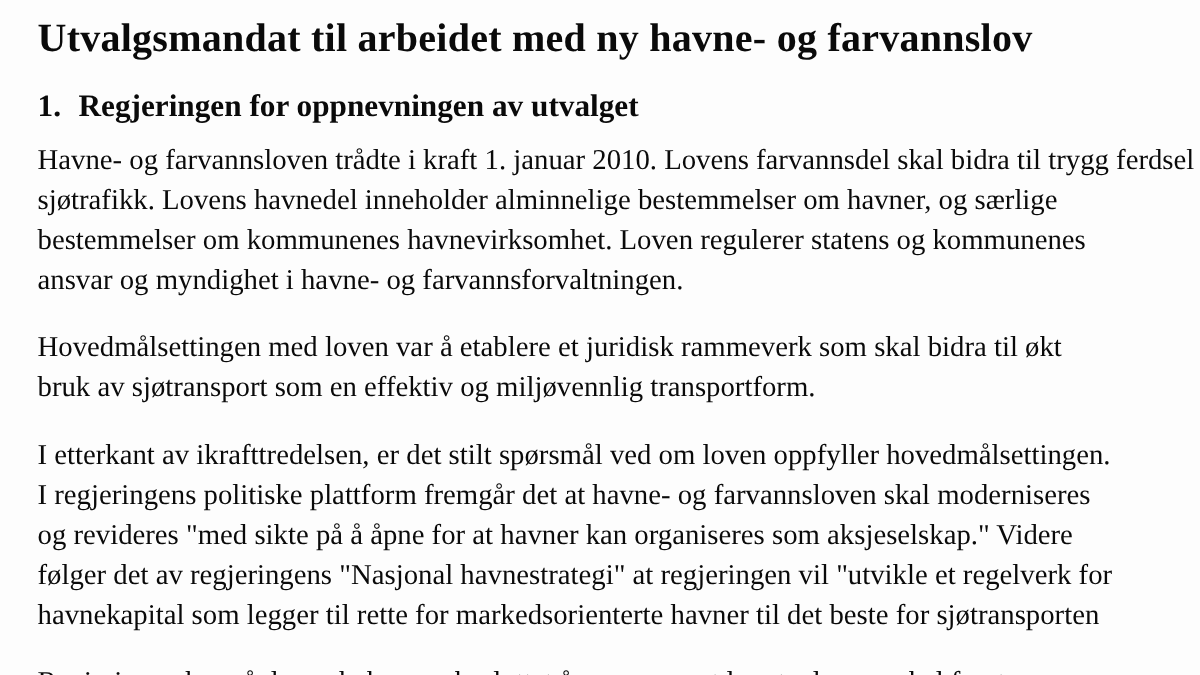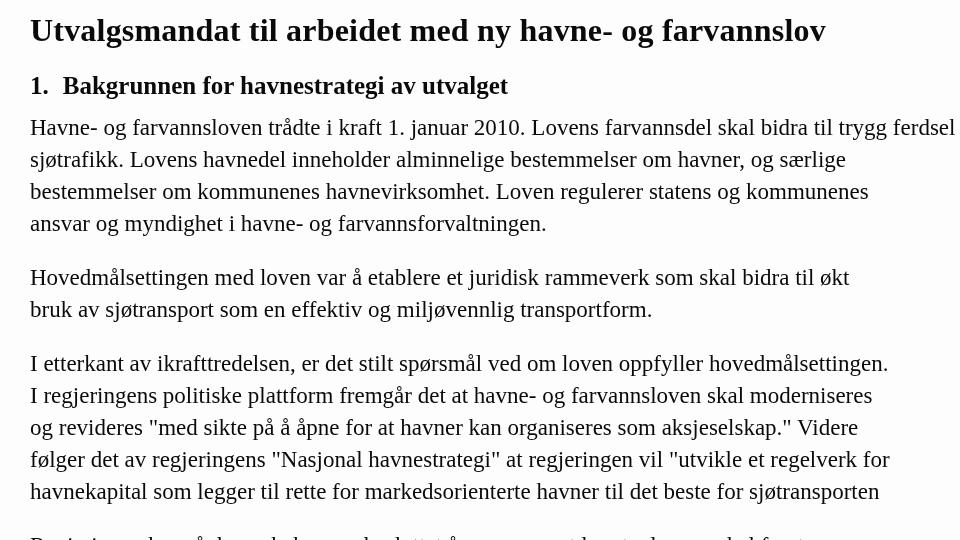--- a/index.html
+++ b/index.html
@@ -46,21 +46,21 @@
     white-space: nowrap;
   }
 </style>
 </head>
 <body style="background: rgb(253, 253, 253); color: rgb(10, 10, 10);">
 
 <div class="doc">
   <h1 class="doc-title">Utvalgsmandat til arbeidet med ny havne- og farvannslov</h1>
 
   <h2 class="section-heading">
-    <span class="num">1.</span><span>Bakgrunnen for havnestrategi av utvalget</span>
+    <span class="num">1.</span><span>Regjeringen for oppnevningen av utvalget</span>
   </h2>
 
   <div id="paragraphs">
       <div class="para">
         <div class="line">Havne- og farvannsloven trådte i kraft 1. januar 2010. Lovens farvannsdel skal bidra til trygg ferdsel</div>
         <div class="line">sjøtrafikk. Lovens havnedel inneholder alminnelige bestemmelser om havner, og særlige</div>
         <div class="line">bestemmelser om kommunenes havnevirksomhet. Loven regulerer statens og kommunenes</div>
         <div class="line">ansvar og myndighet i havne- og farvannsforvaltningen.</div>
       </div>
       <div class="para">

